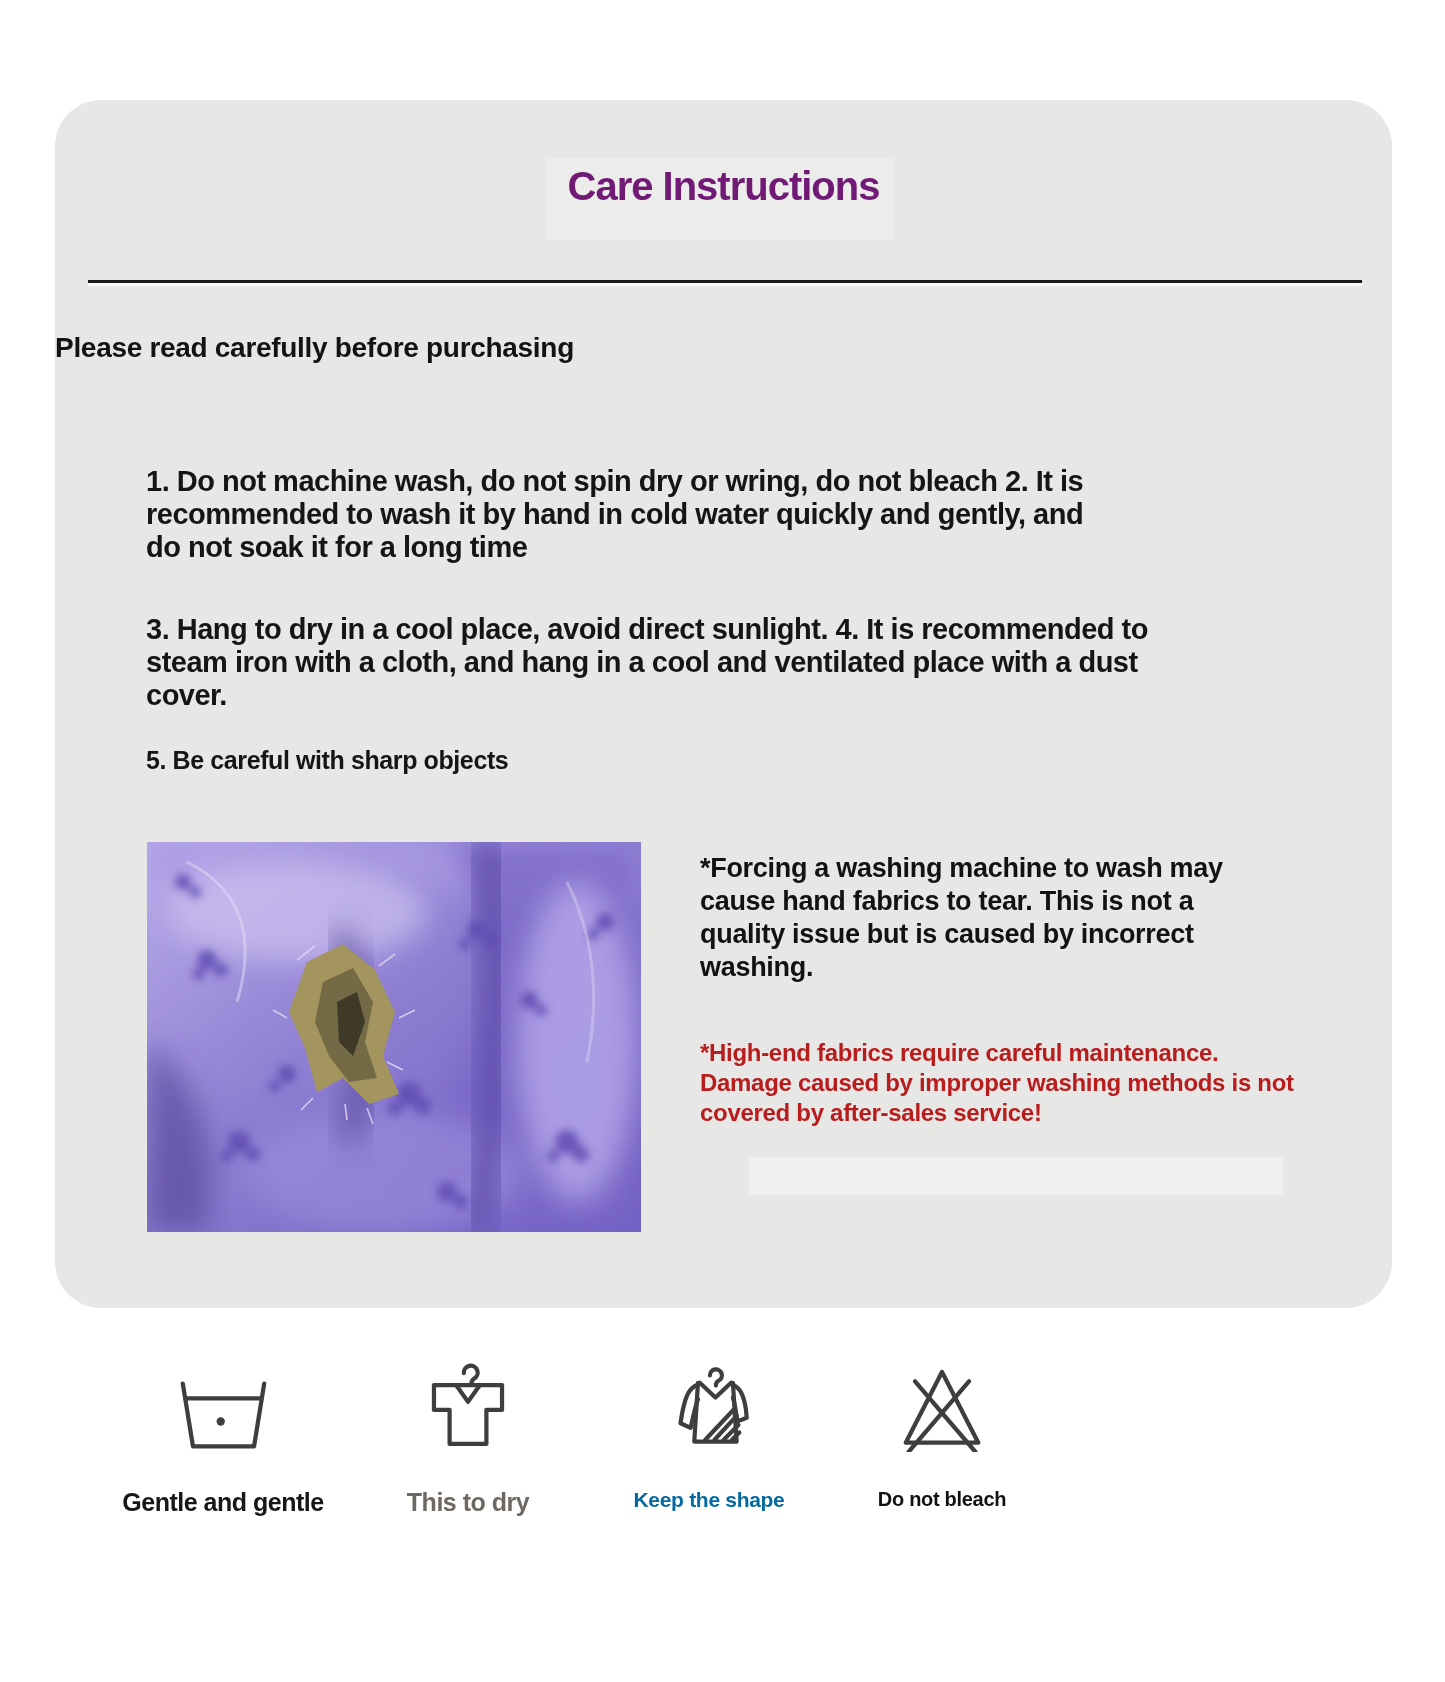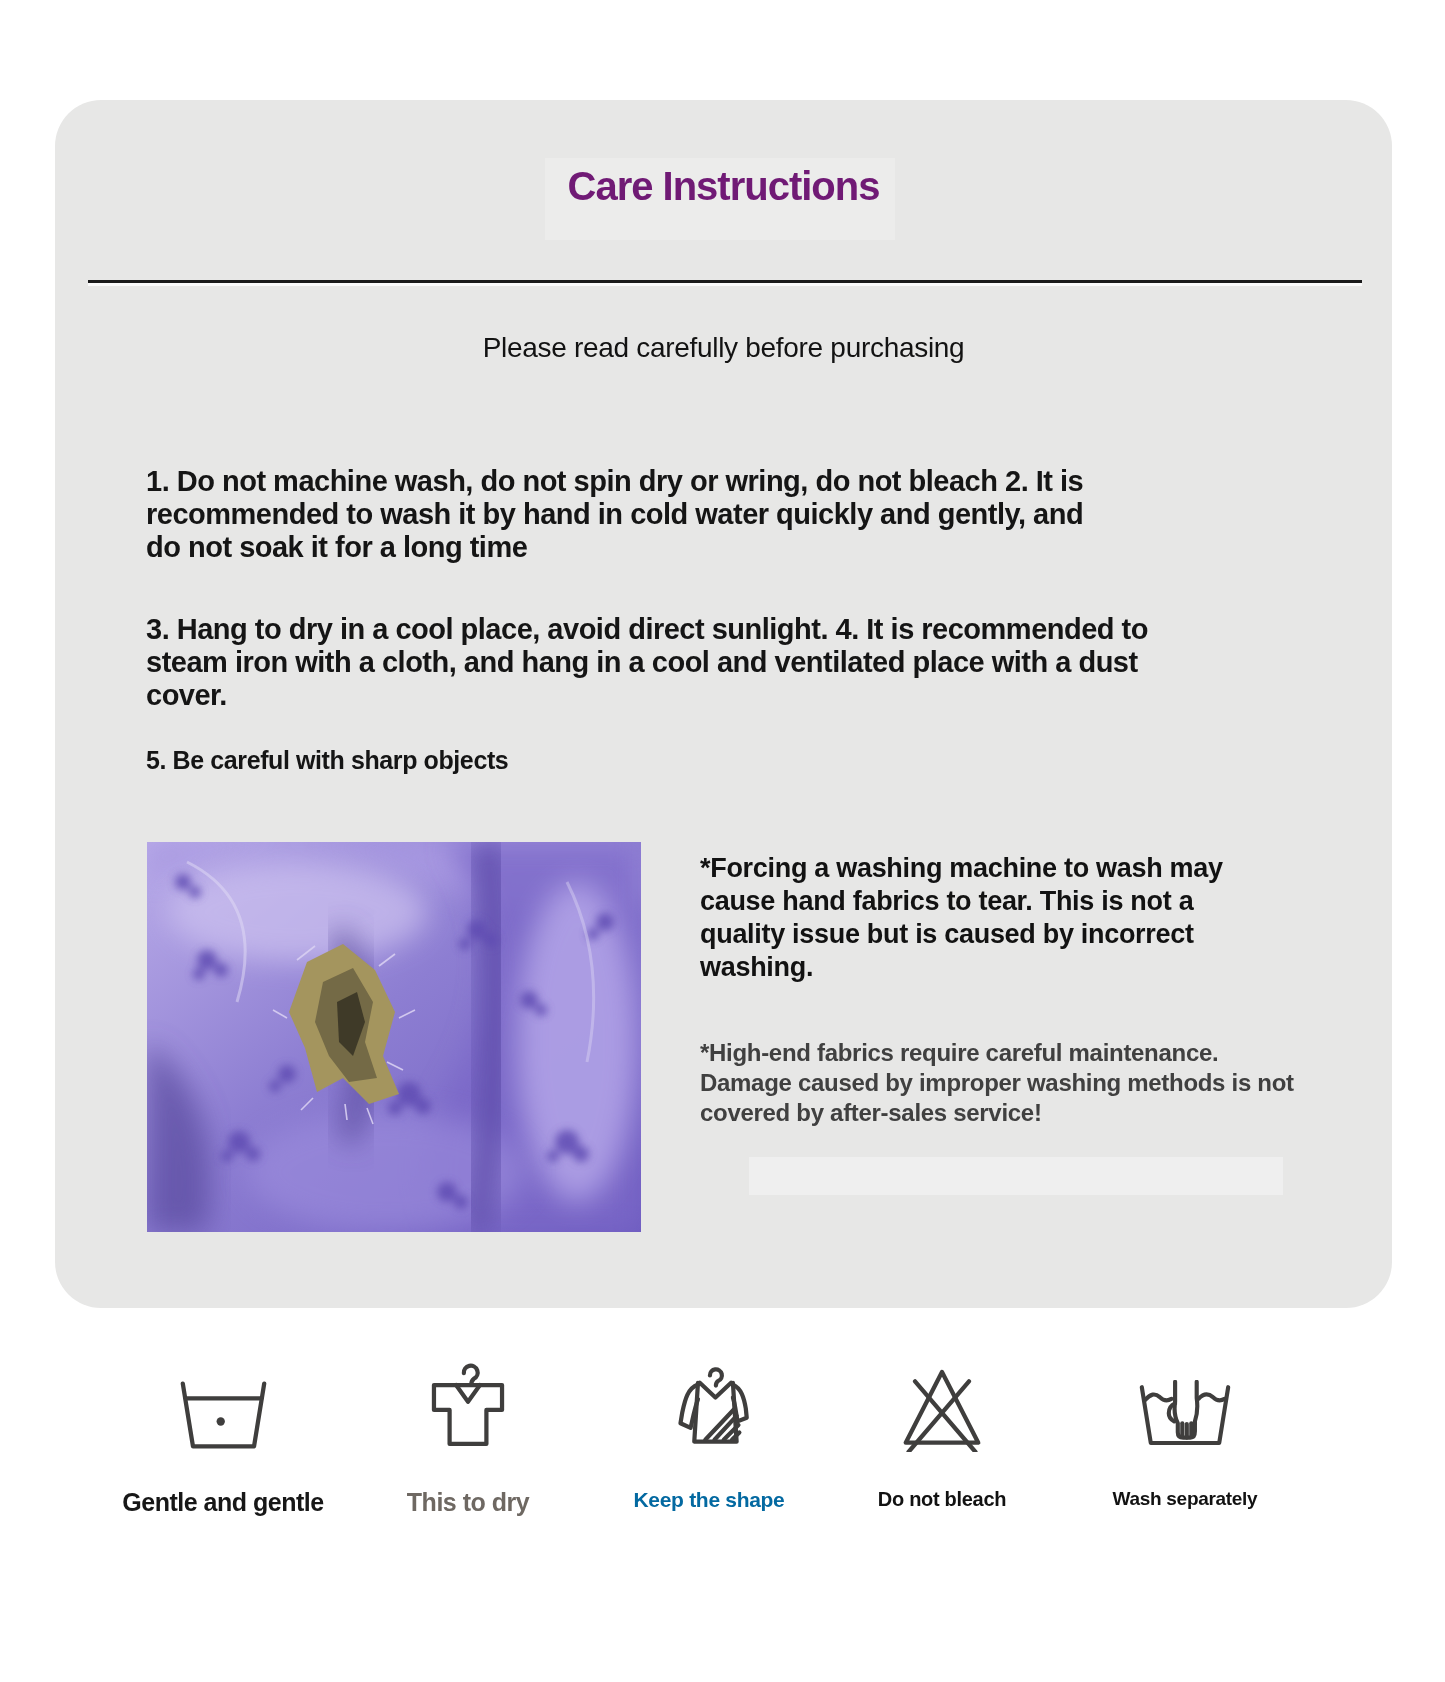--- a/index.html
+++ b/index.html
@@ -17,40 +17,40 @@
   }
   .page-title{
     position:absolute;left:0;top:64px;width:100%;margin:0;text-align:center;
     font-size:40px;font-weight:bold;letter-spacing:-1px;color:#701a75;
   }
   .rule{
     position:absolute;left:33px;top:180px;width:1274px;height:3px;
     background:#1a1a1a;border-bottom:3px solid #fafafa;
   }
   .subtitle{
-    position:absolute;left:0;top:232px;width:100%;margin:0;text-align:center;
-    font-size:28px;font-weight:normal;letter-spacing:-0.3px;color:#131313;
+    position:absolute;left:0;top:232px;width:100%;margin:0;text-align:left;
+    font-size:28px;font-weight:bold;letter-spacing:-0.3px;color:#131313;
   }
   .para{
     position:absolute;left:75px;margin:16px;white-space:pre-line;
     font-weight:bold;font-size:29px;line-height:33px;letter-spacing:-0.5px;width:1180px;color:#151515;
   }
   .p1{top:349px;}
   .p2{top:497px;}
   .p3{top:628px;font-size:25px;letter-spacing:-0.4px;}
   .fabric{
     position:absolute;left:92px;top:742px;width:494px;height:390px;margin:0;overflow:hidden;
   }
   .warn1{
     position:absolute;left:645px;top:752px;width:560px;margin:0;white-space:pre-line;
     font-weight:bold;font-size:27px;line-height:33px;letter-spacing:-0.3px;color:#121212;
   }
   .warn2{
     position:absolute;left:645px;top:938px;width:600px;margin:0;white-space:pre-line;
-    font-weight:bold;font-size:24px;line-height:30px;letter-spacing:-0.3px;color:#404040;
+    font-weight:bold;font-size:24px;line-height:30px;letter-spacing:-0.3px;color:#b91c1c;
   }
   .faint-rect{
     position:absolute;left:694px;top:1057px;width:534px;height:38px;
     background:rgba(255,255,255,0.35);
   }
   .symbols{position:absolute;left:0;top:0;width:100%;height:100%;}
   .sym{
     position:absolute;top:1340px;width:240px;height:185px;text-align:center;
   }
   .sym .icon-box{
@@ -209,32 +209,15 @@
       <div class="icon-box">
         <svg width="96" height="93" viewBox="0 0 100 100">
           <path class="ico" stroke-width="5" d="M50 14 L89 90 L11 90 Z"></path>
           <path class="ico" stroke-width="4.2" d="M21 24 L86 100"></path>
           <path class="ico" stroke-width="4.2" d="M79 24 L14 100"></path>
         </svg>
       </div>
       <div class="sym-label" style="color: rgb(18, 18, 18);">Do not bleach</div>
     </div>
 
-    <div class="sym sym5">
-      <div class="icon-box">
-        <svg width="108" height="72" viewBox="0 0 110 80">
-          <path class="ico" d="M7 8 L17 70 L93 70 L103 8"></path>
-          <path class="ico" d="M11 22 Q19 12 27 19 Q33 25 40 21"></path>
-          <path class="ico" d="M70 21 Q78 12 86 19 Q92 25 99 21"></path>
-          <path class="ico" stroke-width="3.6" d="M44 2 L44 24 Q42 38 47 48 L47 58 Q47 64 53 64 L61 64 Q66 64 66 57 L66 46 Q70 34 68 20 L68 2"></path>
-          <g class="ico" stroke-width="2.6">
-            <path d="M52 48 V63"></path>
-              <path d="M57 49 V64"></path>
-              <path d="M62 48 V62"></path>
-            <path d="M44 26 Q37 29 37 37 Q37 43 43 46"></path>
-          </g>
-        </svg>
-      </div>
-      <div class="sym-label" style="color: rgb(18, 18, 18);">Wash separately</div>
-    </div>
 
   </div>
 </div>
 
 </body></html>

